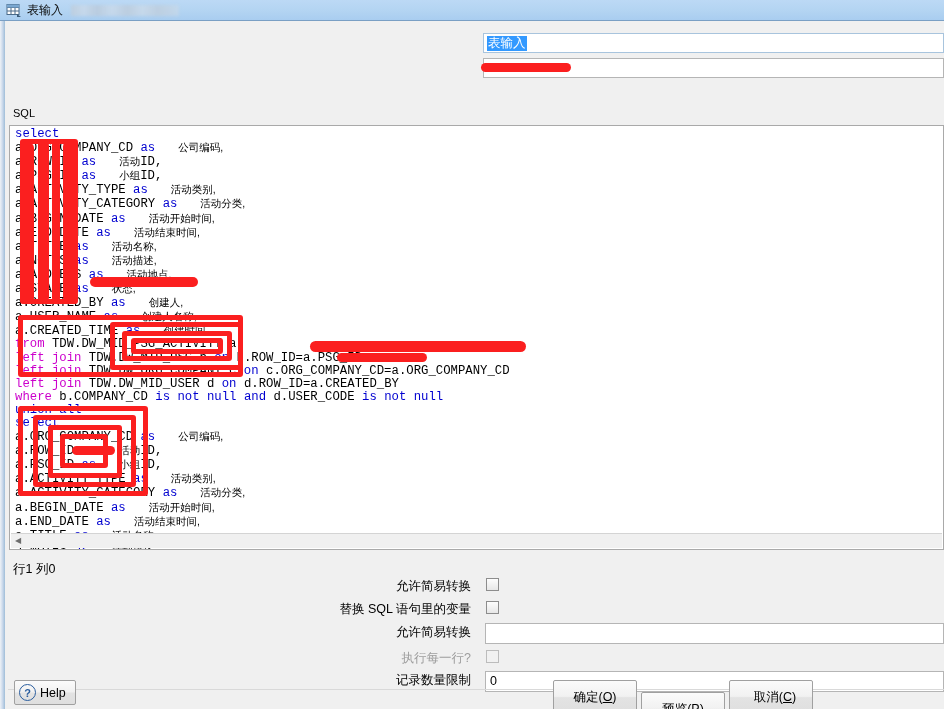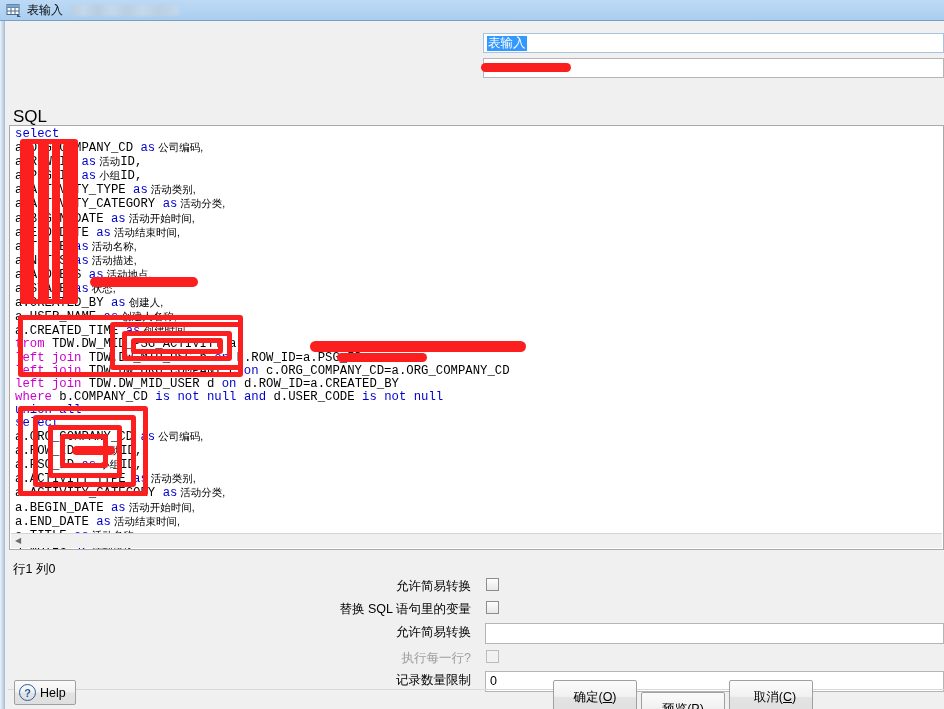--- a/index.html
+++ b/index.html
@@ -73,38 +73,38 @@
   .sel-text {
     background: #3399ff; color: #ffffff; padding: 0 1px; line-height: 15px;
   }
   .redact-under {
     position: absolute; left: 4px; top: 3px; font-size: 12.5px;
     color: #1a1a1a; letter-spacing: .5px; opacity: .85;
   }
 
   
   .sql-label {
-    position: absolute; left: 13px; top: 86px; font-size: 17px; color: #000;
+    position: absolute; left: 13px; top: 86px; font-size: 11px; color: #000;
   }
   .sql-box {
     position: absolute; left: 9px; top: 104px; width: 935px; height: 425px;
     background: #ffffff; border: 1px solid #a9a9a9; box-sizing: border-box;
     overflow: hidden;
   }
   .sql-code {
     position: absolute; left: 5px; top: 2px; width: 1200px;
     font-family: "Liberation Mono", "DejaVu Sans Mono", monospace;
     font-size: 12.3px; line-height: 13.1px; white-space: pre;
     color: #000000;
   }
   .sql-code .kw { color: #0000d0; }
   .sql-code .kw2 { color: #cc00cc; }
   .sql-code .cn {
     font-family: "Liberation Sans", "DejaVu Sans", sans-serif;
-    font-size: 10.5px; color: #000;
+    font-size: 10.5px; color: #000; padding-left: 20px;
   }
   .hscroll {
     position: absolute; left: 1px; bottom: 1px; width: 931px; height: 14px;
     background: #f0f0f0; border-top: 1px solid #d4d4d4;
   }
   .hscroll .arrow {
     position: absolute; left: 2px; top: 2px; width: 10px; height: 10px;
     font-size: 8px; color: #6d6d6d; line-height: 10px; text-align: center;
   }
 

